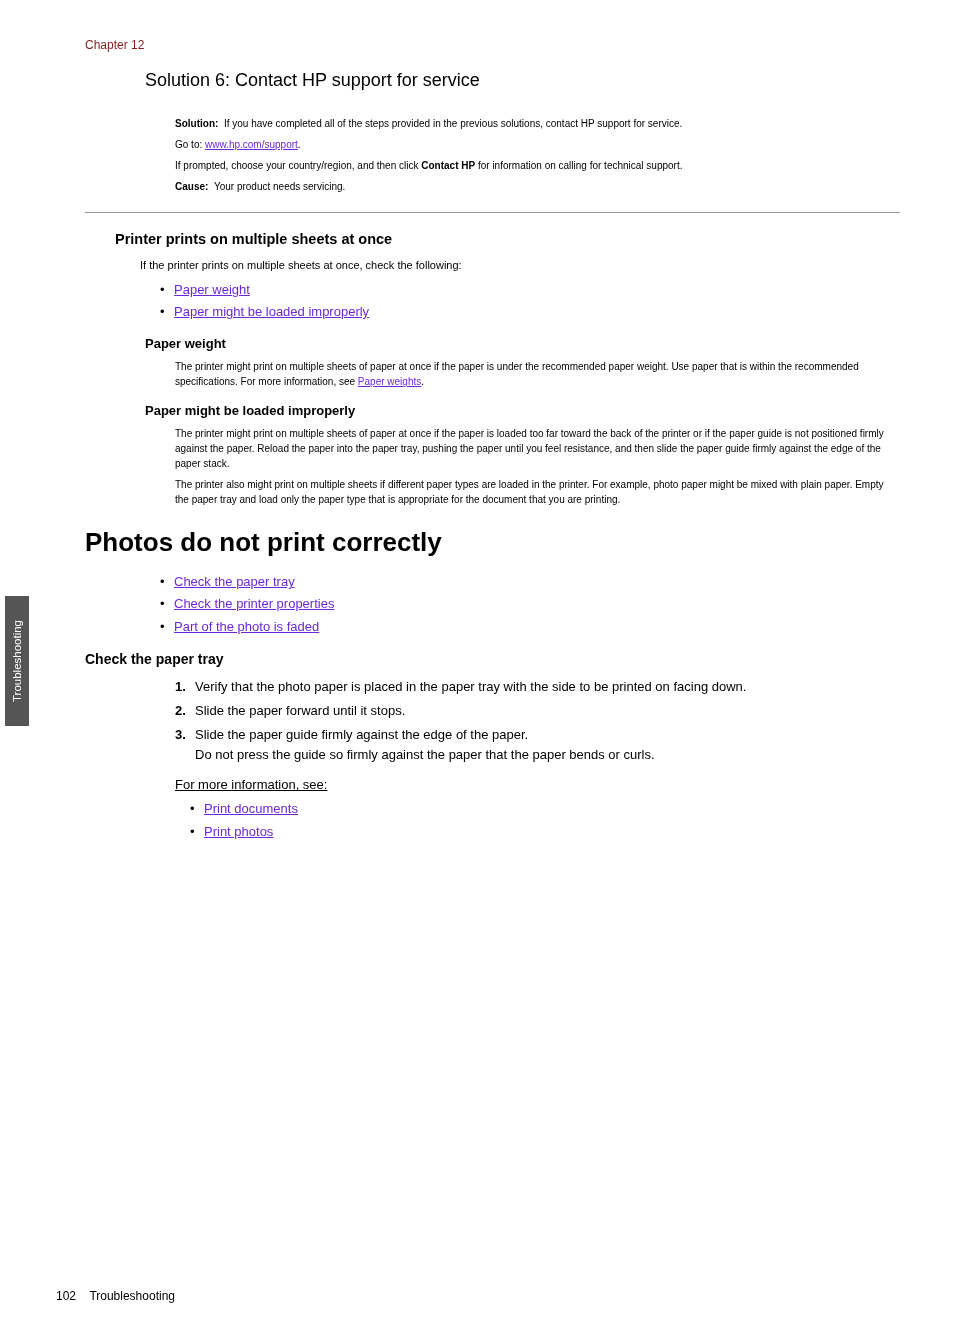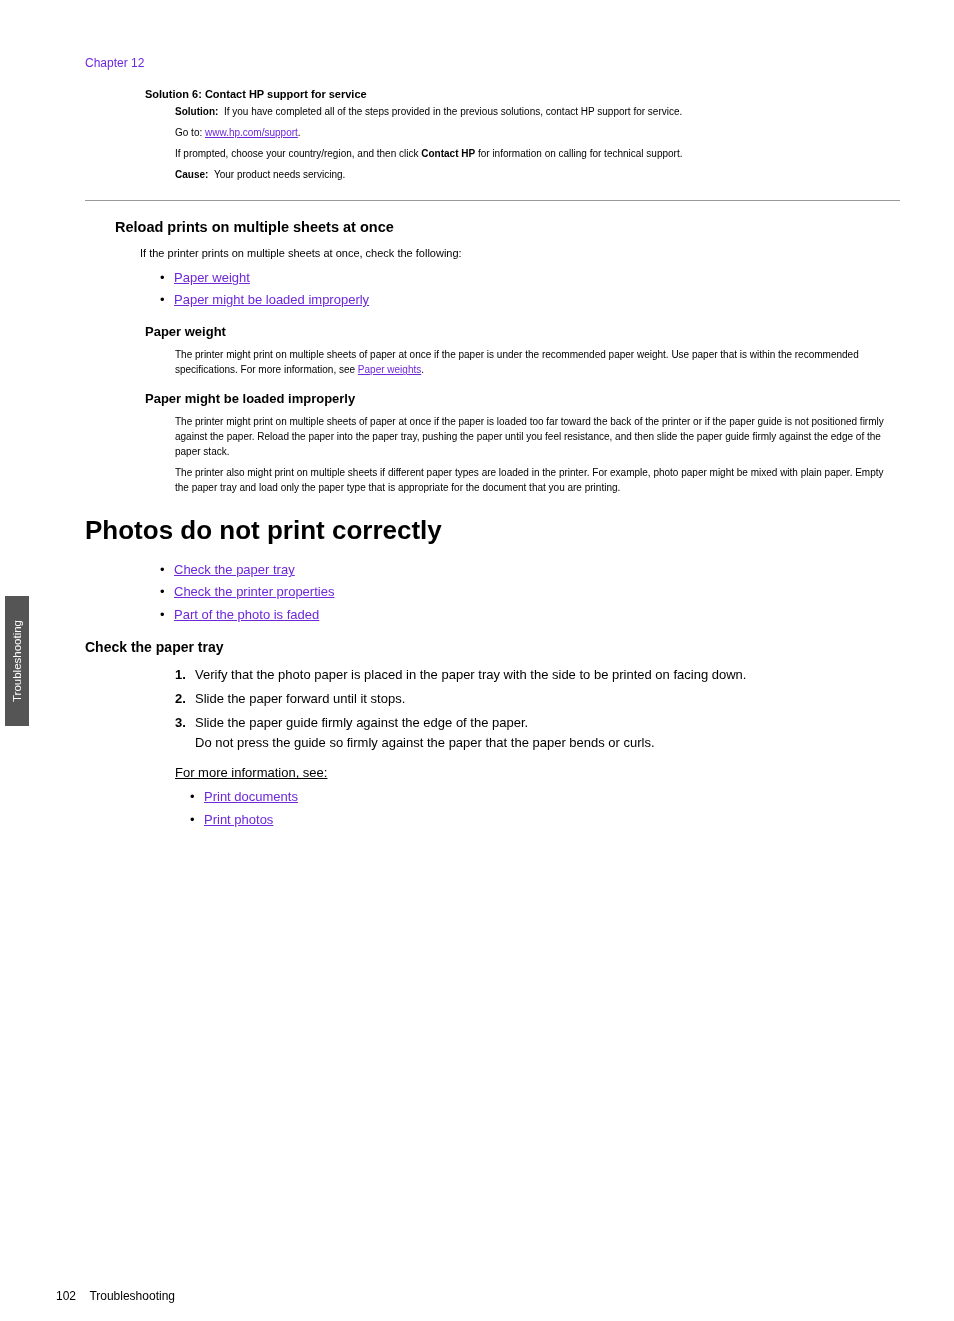--- a/index.html
+++ b/index.html
@@ -47,33 +47,32 @@
     }
 
     .main-content {
       flex: 1;
       padding: 18px 50px 50px 55px;
       max-width: 920px;
     }
 
     .chapter-header {
       font-size: 12px;
-      color: #6d28d9;
+      color: #7f1d1d;
       margin-bottom: 18px;
-      margin-top: 18px;
     }
 
     .section-block {
       margin-bottom: 14px;
     }
 
     .solution-title {
-      font-size: 11px;
-      font-weight: bold;
-      margin-bottom: 4px;
+      font-size: 18px;
+      font-weight: normal;
+      margin-bottom: 25px;
       margin-left: 60px;
     }
 
     .body-text {
       font-size: 10px;
       line-height: 1.5;
       margin-bottom: 6px;
       margin-left: 90px;
     }
 
@@ -215,21 +214,21 @@
 
       <div class="body-text">
         <span class="bold-inline">Cause:</span>
         &nbsp;<span>Your product needs servicing.</span>
       </div>
     </div>
 
     <hr class="divider">
 
     <div class="section-block">
-      <div class="section-heading-main">Reload prints on multiple sheets at once</div>
+      <div class="section-heading-main">Printer prints on multiple sheets at once</div>
 
       <div class="body-text-noindent">If the printer prints on multiple sheets at once, check the following:</div>
 
       <ul class="bullet-list">
         <li><a href="#">Paper weight</a></li>
         <li><a href="#">Paper might be loaded improperly</a></li>
       </ul>
     </div>
 
     <div class="section-block">

